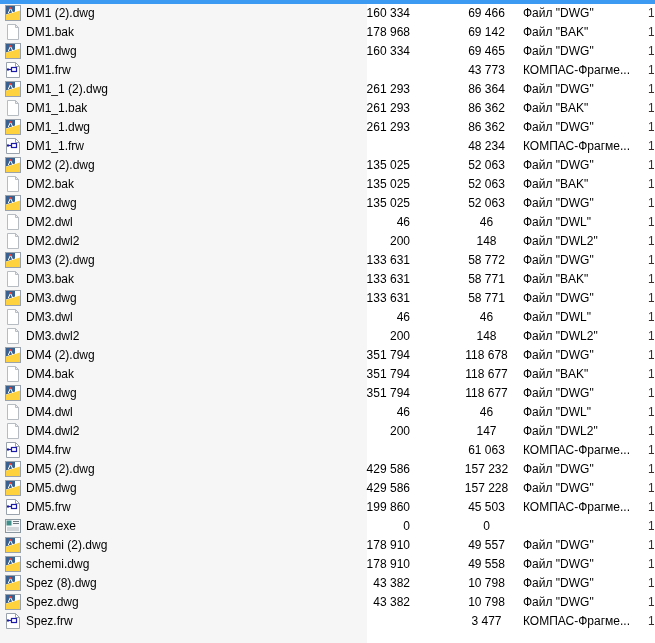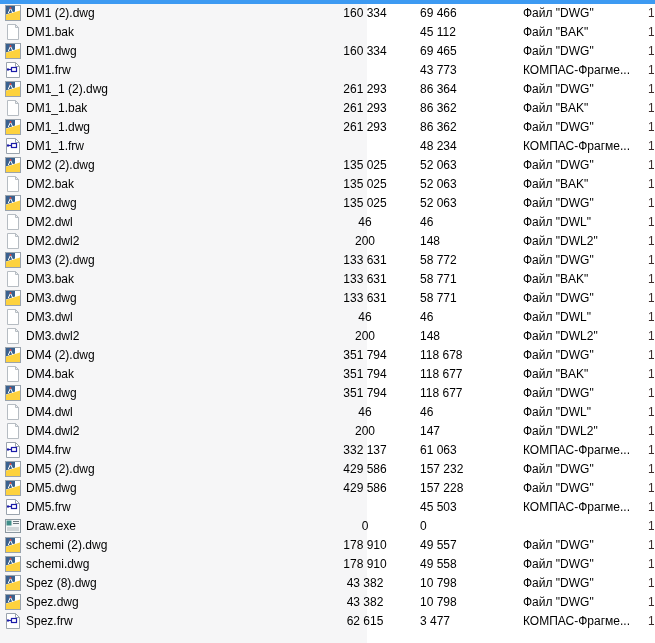--- a/index.html
+++ b/index.html
@@ -16,22 +16,22 @@
   #rows{position:absolute;left:0;top:4px;width:655px;}
   .row{position:relative;width:655px;height:19px;font-size:12px;line-height:19px;color:#000;}
   .icon{position:absolute;left:5px;top:1px;width:16px;height:16px;}
   .icon svg{display:none;position:absolute;left:0;top:0;}
   .row.ic-dwg .svg-dwg{display:block;}
   .row.ic-doc .svg-doc{display:block;}
   .row.ic-frw .svg-frw{display:block;}
   .row.ic-exe .svg-exe{display:block;}
   .cell{position:absolute;top:0;white-space:nowrap;}
   .cell.name{left:26px;}
-  .cell.size{left:320px;width:90px;text-align:center;}
-  .cell.packed{left:420px;width:85px;text-align:left;}
+  .cell.size{left:320px;width:90px;text-align:right;}
+  .cell.packed{left:444px;width:85px;text-align:center;}
   .cell.type{left:523px;width:118px;overflow:hidden;}
   .cell.edge{left:648px;width:6px;overflow:hidden;color:#3a2a2a;}
 </style>
 </head>
 <body>
 
 <div class="viewport">
   <div class="name-col-tint"></div>
   <div class="top-bar"></div>
   <div id="rows">
@@ -55,21 +55,22 @@
       <div class="row ic-doc">
     <span class="icon">
 
       <svg class="svg-doc" width="16" height="16" viewBox="0 0 16 16">
         <path d="M2.5 0.5 h8 l3 3 v12 h-11 z" fill="#ffffff" stroke="#b6bcc2"></path>
         <path d="M10.5 0.5 v3 h3 z" fill="#eef1f3" stroke="#b6bcc2"></path>
       </svg>
 
     </span>
     <span class="cell name">DM1.bak</span>
-    <span class="cell packed">45 112</span>
+    <span class="cell size">178 968</span>
+    <span class="cell packed">69 142</span>
     <span class="cell type">Файл "BAK"</span>
     <span class="cell edge">1</span>
   </div>
       <div class="row ic-dwg">
     <span class="icon">
       <svg class="svg-dwg" width="16" height="16" viewBox="0 0 16 16">
         <rect x="0.5" y="0.5" width="15" height="15" fill="#ffffff" stroke="#9aa3ad"></rect>
         <polygon points="1,1 10,1 10,6.5 1,9.5" fill="#39618f"></polygon>
         <polygon points="1,15 1,9.8 15,5.5 15,15" fill="#fdd23e"></polygon>
         <path d="M3.2 8.2 L5.5 3.2 L7.8 8" stroke="#ffffff" stroke-width="1" fill="none"></path>
@@ -409,21 +410,20 @@
       <svg class="svg-frw" width="16" height="16" viewBox="0 0 16 16">
         <path d="M1.5 0.5 h9 l4 4 v11 h-13 z" fill="#ffffff" stroke="#9aa3ad"></path>
         <path d="M10.5 0.5 v4 h4" fill="none" stroke="#9aa3ad"></path>
         <rect x="6.5" y="5.5" width="5" height="4" fill="none" stroke="#1c1ca8" stroke-width="1.2"></rect>
         <path d="M2 7.5 h4.5" stroke="#1c1ca8" stroke-width="1.2"></path>
         <rect x="2" y="6.5" width="2" height="2" fill="#1c1ca8"></rect>
       </svg>
 
     </span>
     <span class="cell name">DM4.frw</span>
-    <span class="cell size">332 137</span>
     <span class="cell packed">61 063</span>
     <span class="cell type">КОМПАС-Фрагме...</span>
     <span class="cell edge">1</span>
   </div>
       <div class="row ic-dwg">
     <span class="icon">
       <svg class="svg-dwg" width="16" height="16" viewBox="0 0 16 16">
         <rect x="0.5" y="0.5" width="15" height="15" fill="#ffffff" stroke="#9aa3ad"></rect>
         <polygon points="1,1 10,1 10,6.5 1,9.5" fill="#39618f"></polygon>
         <polygon points="1,15 1,9.8 15,5.5 15,15" fill="#fdd23e"></polygon>
@@ -461,20 +461,21 @@
       <svg class="svg-frw" width="16" height="16" viewBox="0 0 16 16">
         <path d="M1.5 0.5 h9 l4 4 v11 h-13 z" fill="#ffffff" stroke="#9aa3ad"></path>
         <path d="M10.5 0.5 v4 h4" fill="none" stroke="#9aa3ad"></path>
         <rect x="6.5" y="5.5" width="5" height="4" fill="none" stroke="#1c1ca8" stroke-width="1.2"></rect>
         <path d="M2 7.5 h4.5" stroke="#1c1ca8" stroke-width="1.2"></path>
         <rect x="2" y="6.5" width="2" height="2" fill="#1c1ca8"></rect>
       </svg>
 
     </span>
     <span class="cell name">DM5.frw</span>
+    <span class="cell size">199 860</span>
     <span class="cell packed">45 503</span>
     <span class="cell type">КОМПАС-Фрагме...</span>
     <span class="cell edge">1</span>
   </div>
       <div class="row ic-exe">
     <span class="icon">
 
       <svg class="svg-exe" width="16" height="16" viewBox="0 0 16 16">
         <rect x="0.5" y="1.5" width="15" height="13" fill="#f4f6f7" stroke="#8b97a0"></rect>
         <rect x="1.5" y="2.5" width="5" height="5" fill="#3f8e8a"></rect>
@@ -563,19 +564,18 @@
       <svg class="svg-frw" width="16" height="16" viewBox="0 0 16 16">
         <path d="M1.5 0.5 h9 l4 4 v11 h-13 z" fill="#ffffff" stroke="#9aa3ad"></path>
         <path d="M10.5 0.5 v4 h4" fill="none" stroke="#9aa3ad"></path>
         <rect x="6.5" y="5.5" width="5" height="4" fill="none" stroke="#1c1ca8" stroke-width="1.2"></rect>
         <path d="M2 7.5 h4.5" stroke="#1c1ca8" stroke-width="1.2"></path>
         <rect x="2" y="6.5" width="2" height="2" fill="#1c1ca8"></rect>
       </svg>
 
     </span>
     <span class="cell name">Spez.frw</span>
-    <span class="cell size">62 615</span>
     <span class="cell packed">3 477</span>
     <span class="cell type">КОМПАС-Фрагме...</span>
     <span class="cell edge">1</span>
   </div>
     </div>
 </div>
 
 </body></html>

